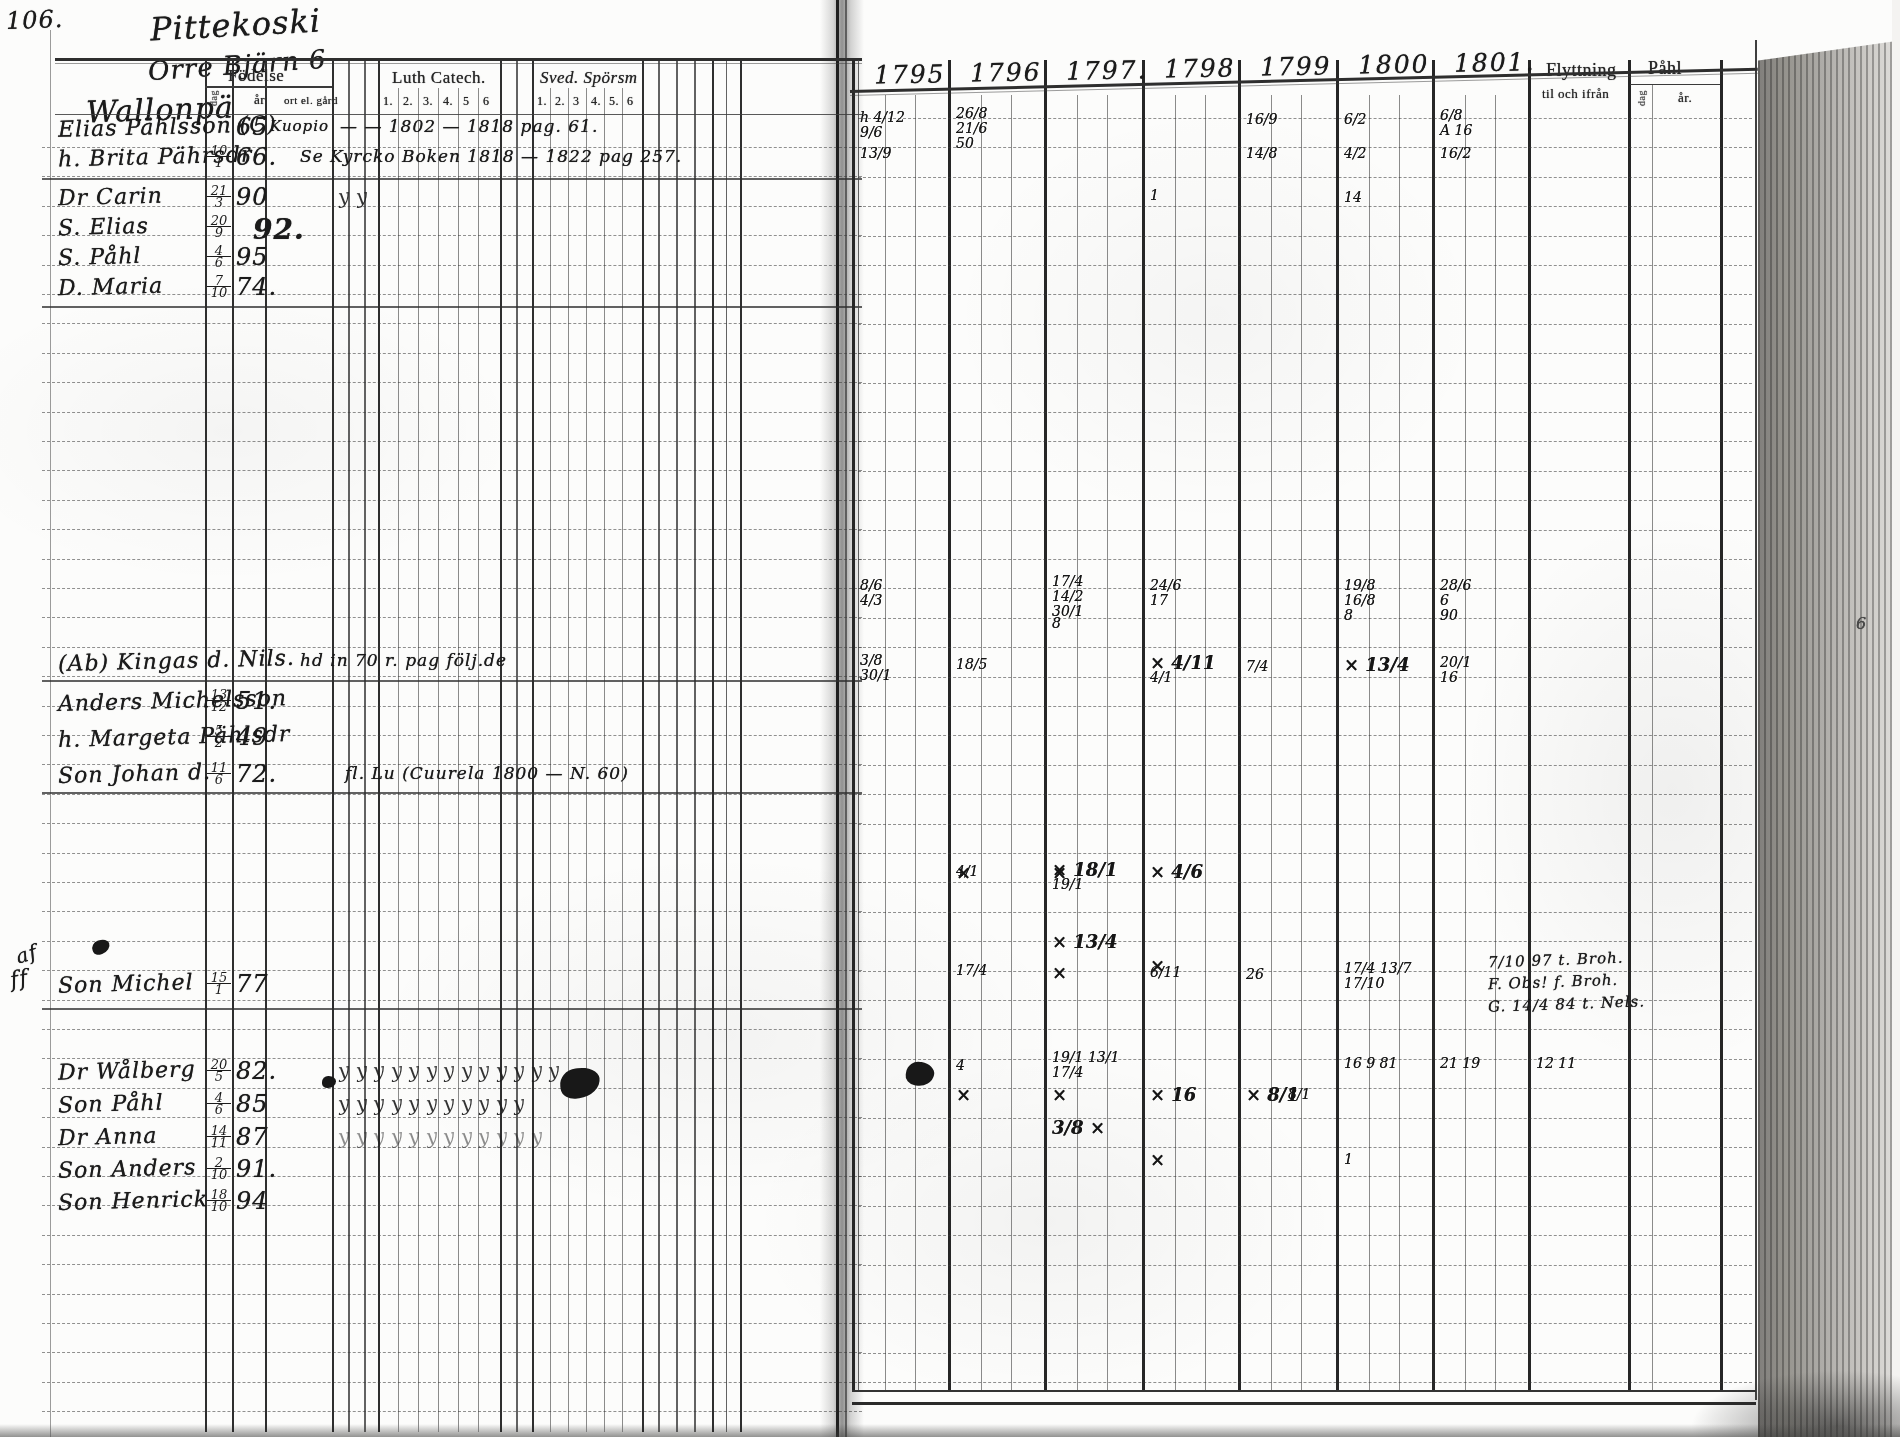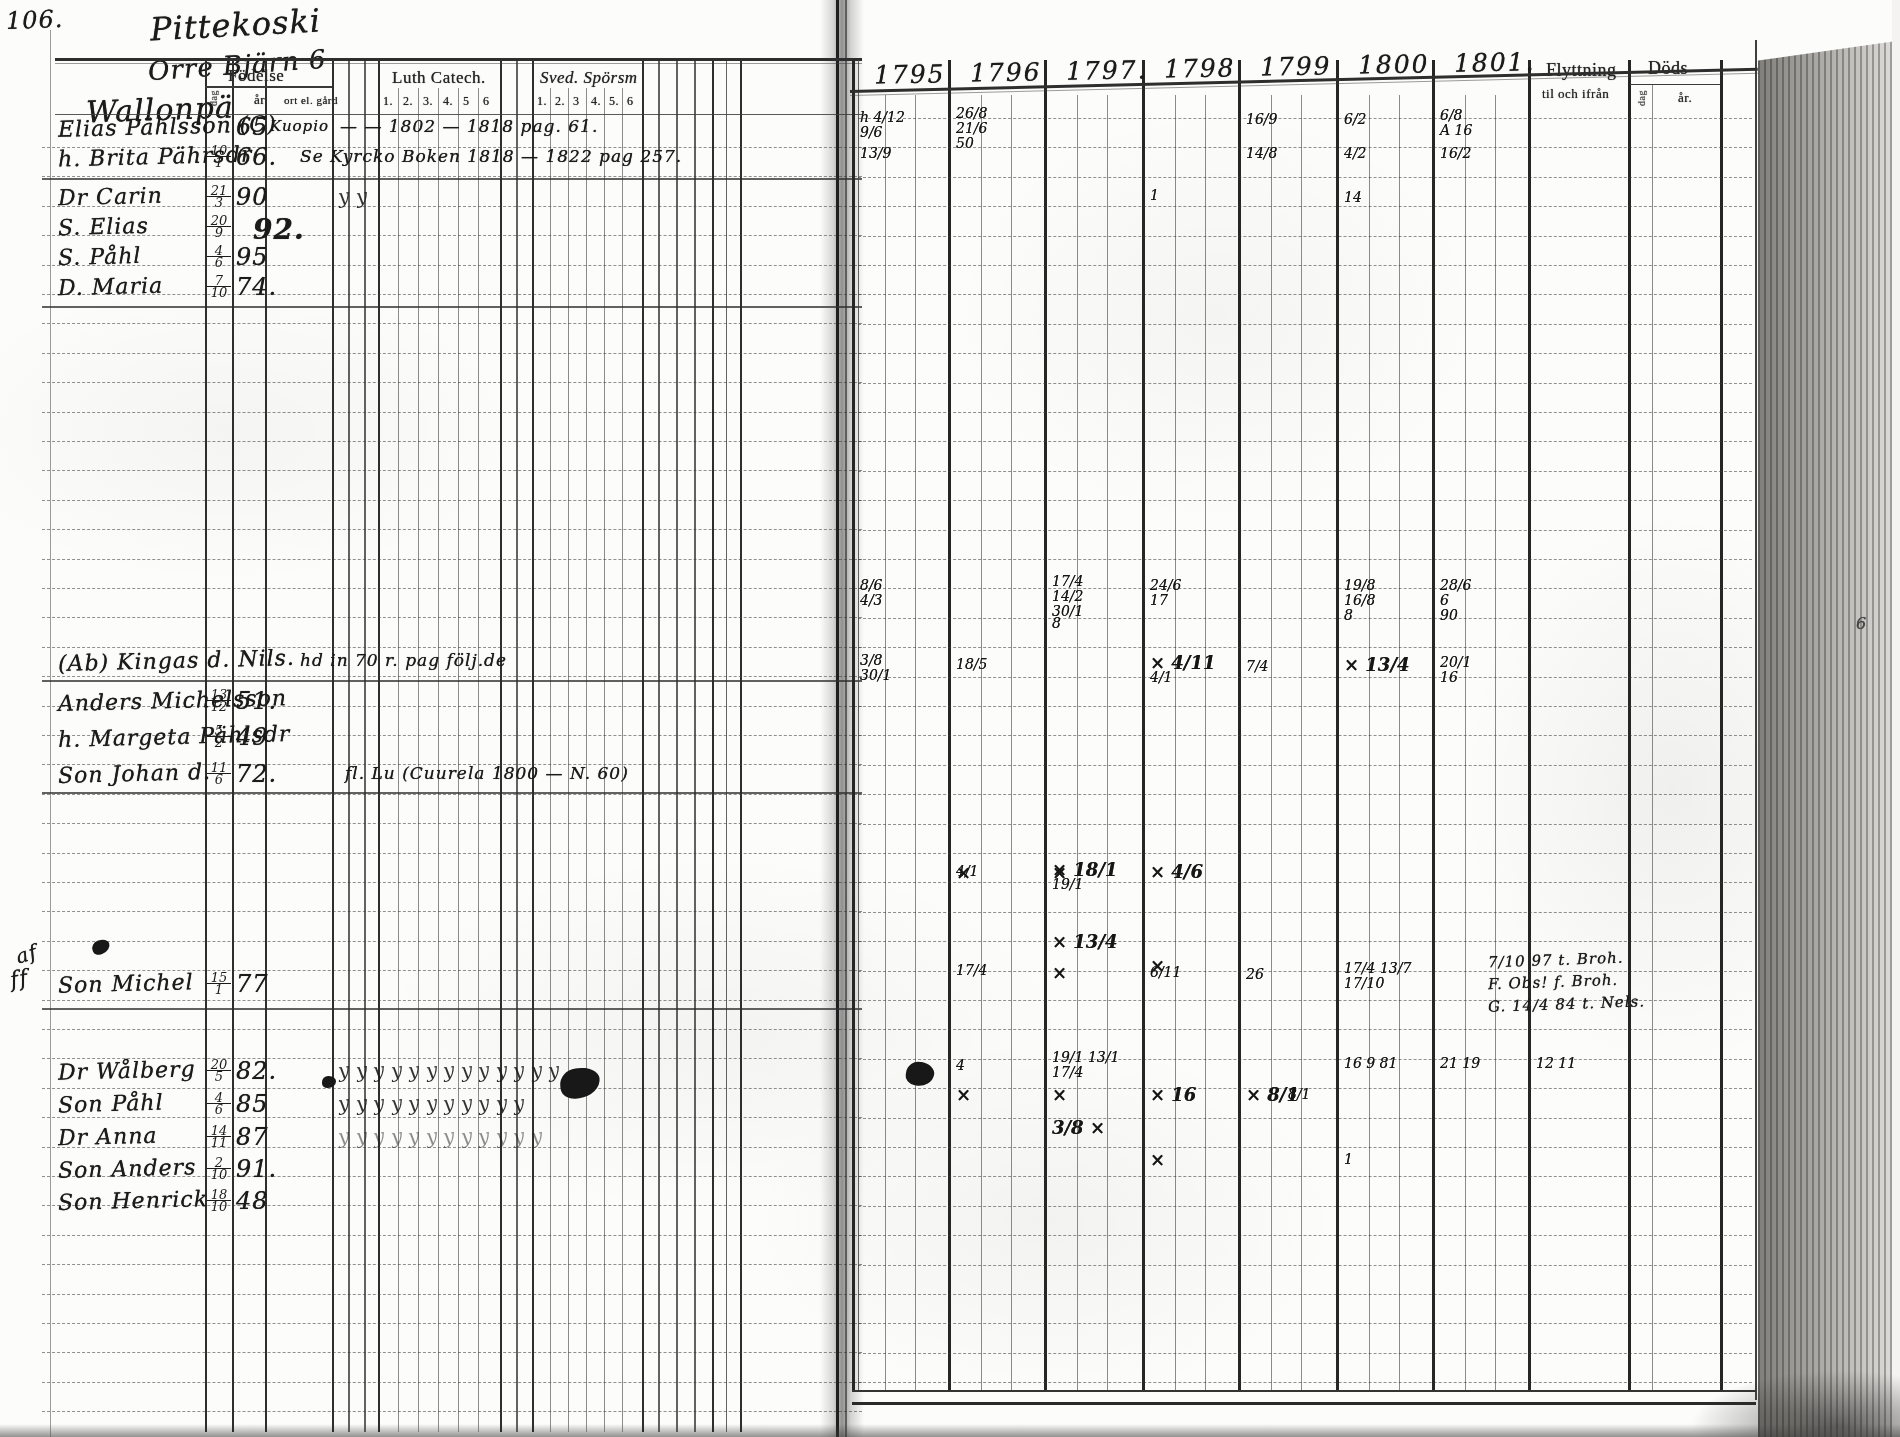--- a/index.html
+++ b/index.html
@@ -70,21 +70,21 @@
 
   <div class="print" style="left:228px;top:66px;font-size:17px;">Födelse</div>
   <div class="print vtext" style="left:208px;top:90px;font-size:10px;color:#555;">dag</div>
   <div class="print" style="left:254px;top:92px;font-size:13px;">år</div>
   <div class="print" style="left:268px;top:94px;font-size:11px;padding-left:16px;">ort el. gård</div>
   <div class="print" style="left:392px;top:68px;font-size:17px;">Luth Catech.</div>
   <div class="print" style="left:540px;top:68px;font-size:17px;font-style:italic;">Sved. Spörsm</div>
 
   <div class="print" style="left:1546px;top:60px;font-size:18px;">Flyttning</div>
   <div class="print" style="left:1542px;top:86px;font-size:13px;">til och ifrån</div>
-  <div class="print" style="left:1648px;top:58px;font-size:18px;">Döds</div>
+  <div class="print" style="left:1648px;top:58px;font-size:18px;">Påhl</div>
   <div class="print vtext" style="left:1636px;top:90px;font-size:10px;color:#555;">dag</div>
   <div class="print" style="left:1678px;top:90px;font-size:13px;">år.</div>
 
   <div class="hw" style="left:16px;top:942px;font-size:20px;transform:rotate(-16deg);">af</div>
   <div class="hw" style="left:10px;top:966px;font-size:22px;transform:rotate(-10deg);">ff</div>
   <div class="hw" style="left:1864px;top:12px;font-size:18px;">6,</div>
   <div class="hw" style="left:1856px;top:614px;font-size:16px;color:#4a4a4a;z-index:5;">6</div>
 
   <div id="gutter"></div>
   <div id="gutter-line1"></div>
@@ -559,19 +559,19 @@
         <div style="font-size: 18px; font-weight: bold;">×</div>
       </div>
       <div class="mark" style="left: 1344px; top: 1152px;">
         <div>1</div>
       </div>
       <div class="hw" style="left: 58px; top: 1188px; font-size: 22px; transform: rotate(-1.5deg);">Son Henrick</div>
       <div class="frac" style="left: 207px; top: 1189px; width: 24px;">
         <span class="fl">18</span>
         <span class="fd">10</span>
       </div>
-      <div class="hw" style="left: 236px; top: 1187px; font-size: 24px;">48</div>
+      <div class="hw" style="left: 236px; top: 1187px; font-size: 24px;">94</div>
       <div class="blot" style="left: 560px; top: 1068px; width: 40px; height: 30px; transform: rotate(-8deg);"></div>
       <div class="blot" style="left: 322px; top: 1076px; width: 14px; height: 12px; transform: rotate(0deg);"></div>
       <div class="blot" style="left: 906px; top: 1062px; width: 28px; height: 24px; transform: rotate(10deg);"></div>
       <div class="blot" style="left: 92px; top: 940px; width: 18px; height: 14px; transform: rotate(-20deg);"></div>
     </div>
 </div>
 
 </body></html>

